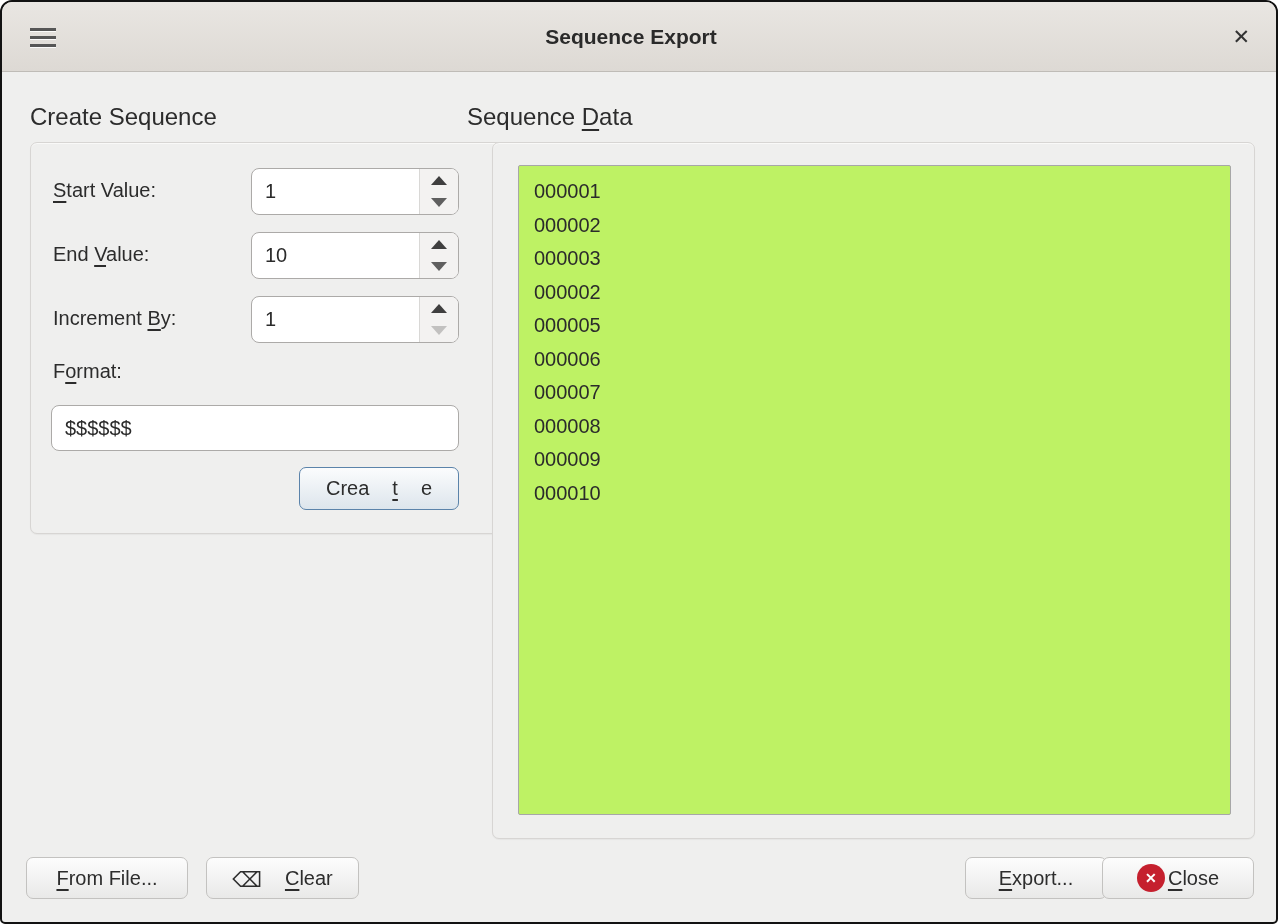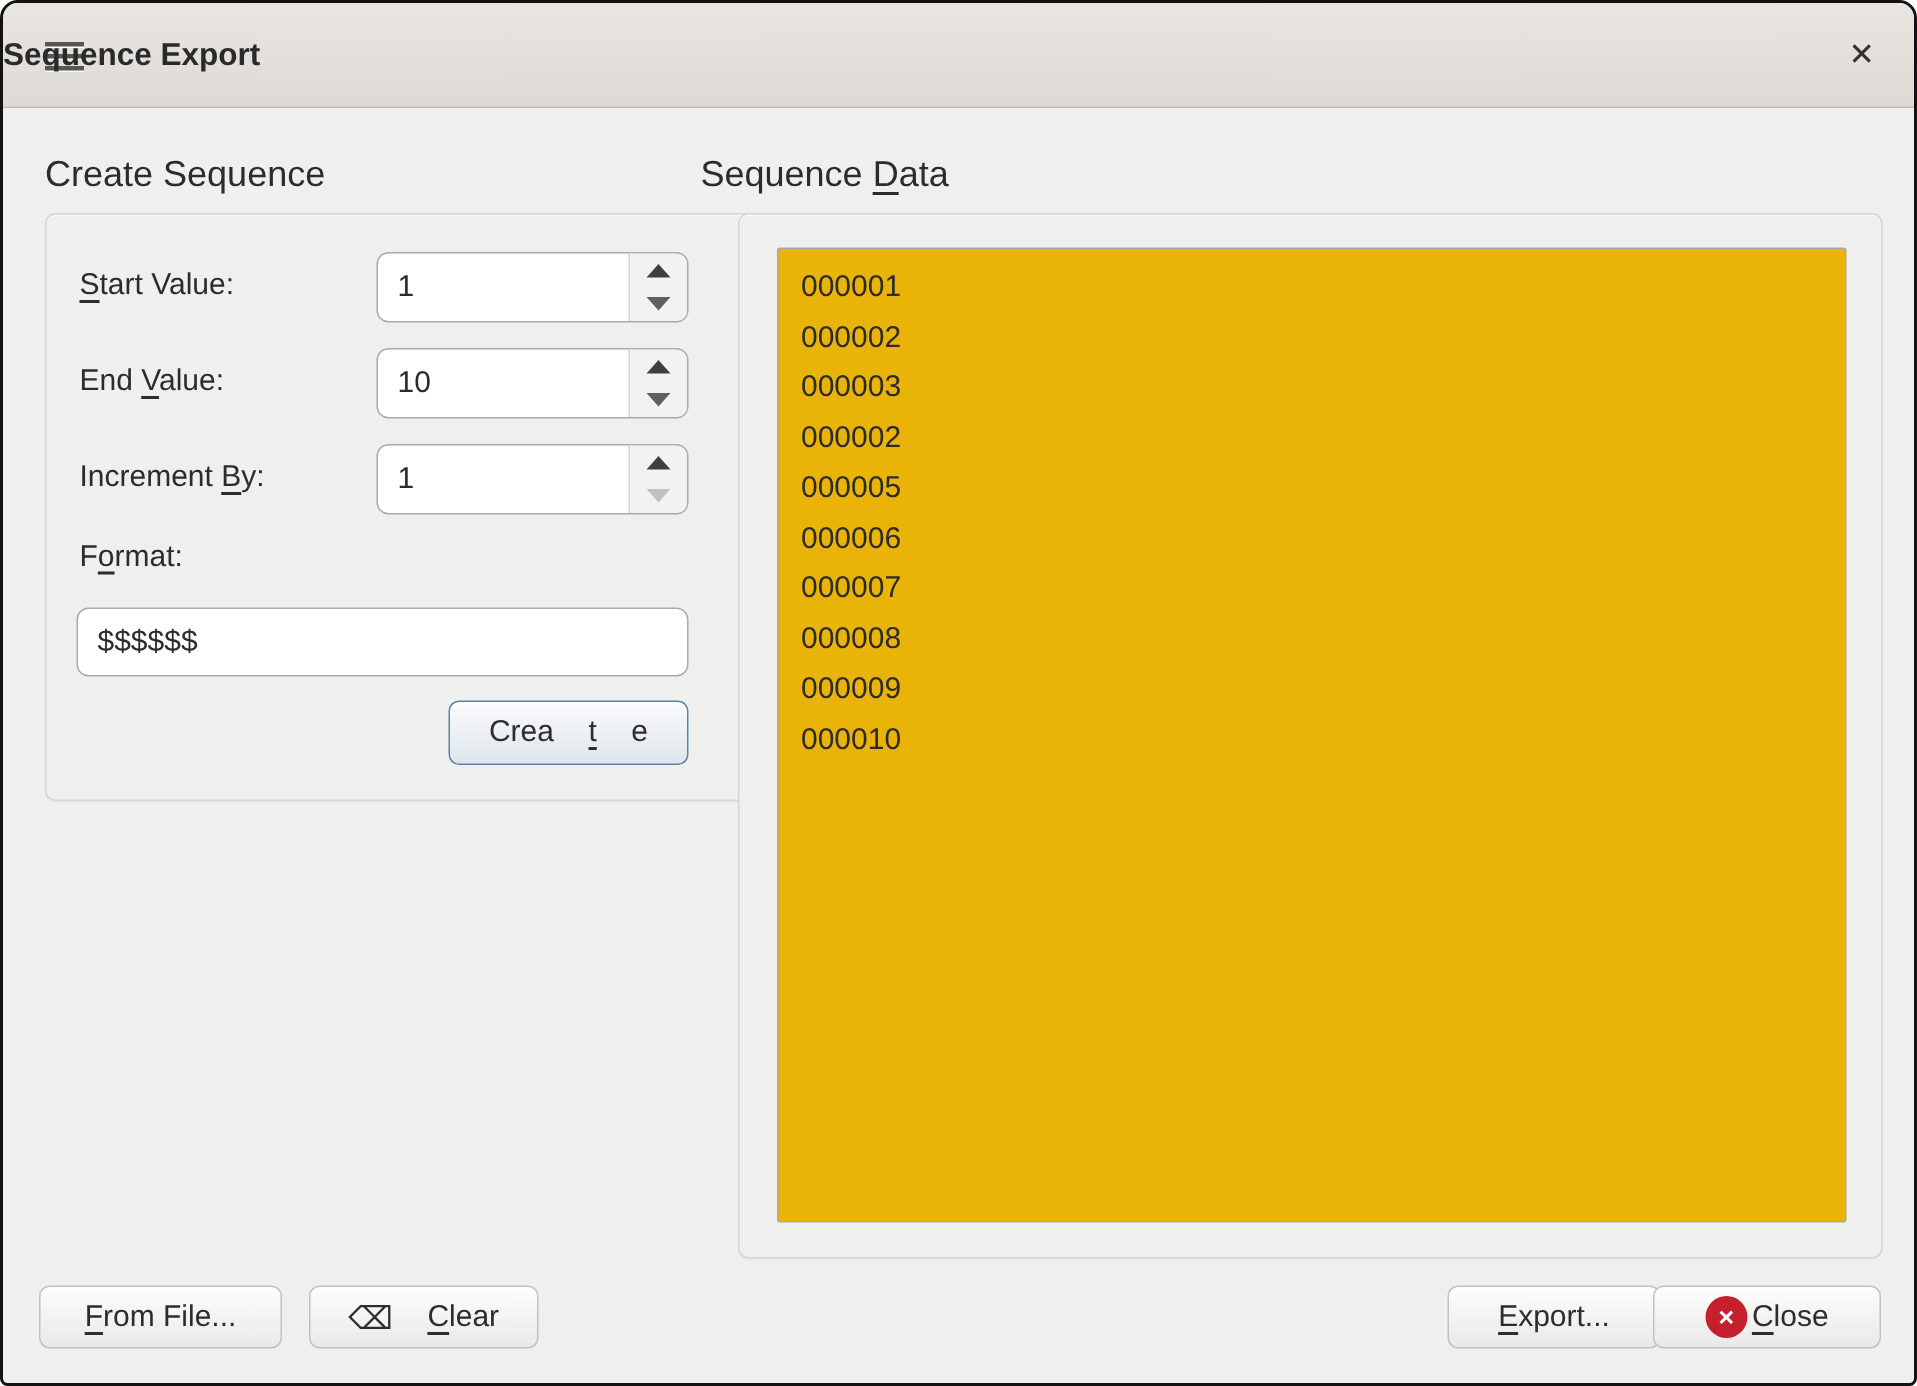--- a/index.html
+++ b/index.html
@@ -14,21 +14,21 @@
   }
 
   
   .titlebar {
     position:absolute; left:0; top:0; right:0; height:70px;
     background:linear-gradient(#e9e6e2,#ddd9d4);
     border-bottom:1px solid #bfbcb7;
   }
   .titlebar-title {
     position:absolute; left:0; right:16px; top:0; height:78px;
-    line-height:70px; 
+    line-height:70px; text-align:center;
     font-size:21px; font-weight:bold; color:#2a2a2a;
   }
   .hamburger { position:absolute; left:28px; top:26px; width:26px; cursor:default; }
   .hamburger span {
     display:block; width:26px; height:3px; margin-bottom:5px;
     background:#565656; box-shadow:0 1px 0 rgba(255,255,255,0.85);
   }
   .close-x {
     position:absolute; right:26px; top:0; height:70px; line-height:70px;
     font-size:21px; color:#333; font-weight:400;
@@ -102,21 +102,21 @@
     width:28px; height:28px; border-radius:50%;
     background:#c5202e; color:#ffffff;
     display:flex; align-items:center; justify-content:center;
     font-size:14px; font-weight:bold;
   }
   .btn-close { gap:3px; }
 
   
   .listbox {
     position:absolute; left:25px; top:22px; width:713px; height:650px;
-    background:#eab308; border:1px solid #a7a7a7; border-radius:2px;
+    background:#bef264; border:1px solid #a7a7a7; border-radius:2px;
     padding:9px 0 0 15px; overflow:hidden;
   }
   .list-item { font-size:20px; line-height:33.5px; color:#2b2b2b; white-space:pre; }
 </style>
 </head>
 <body>
 
 <div class="window">
 
   <div class="titlebar">

